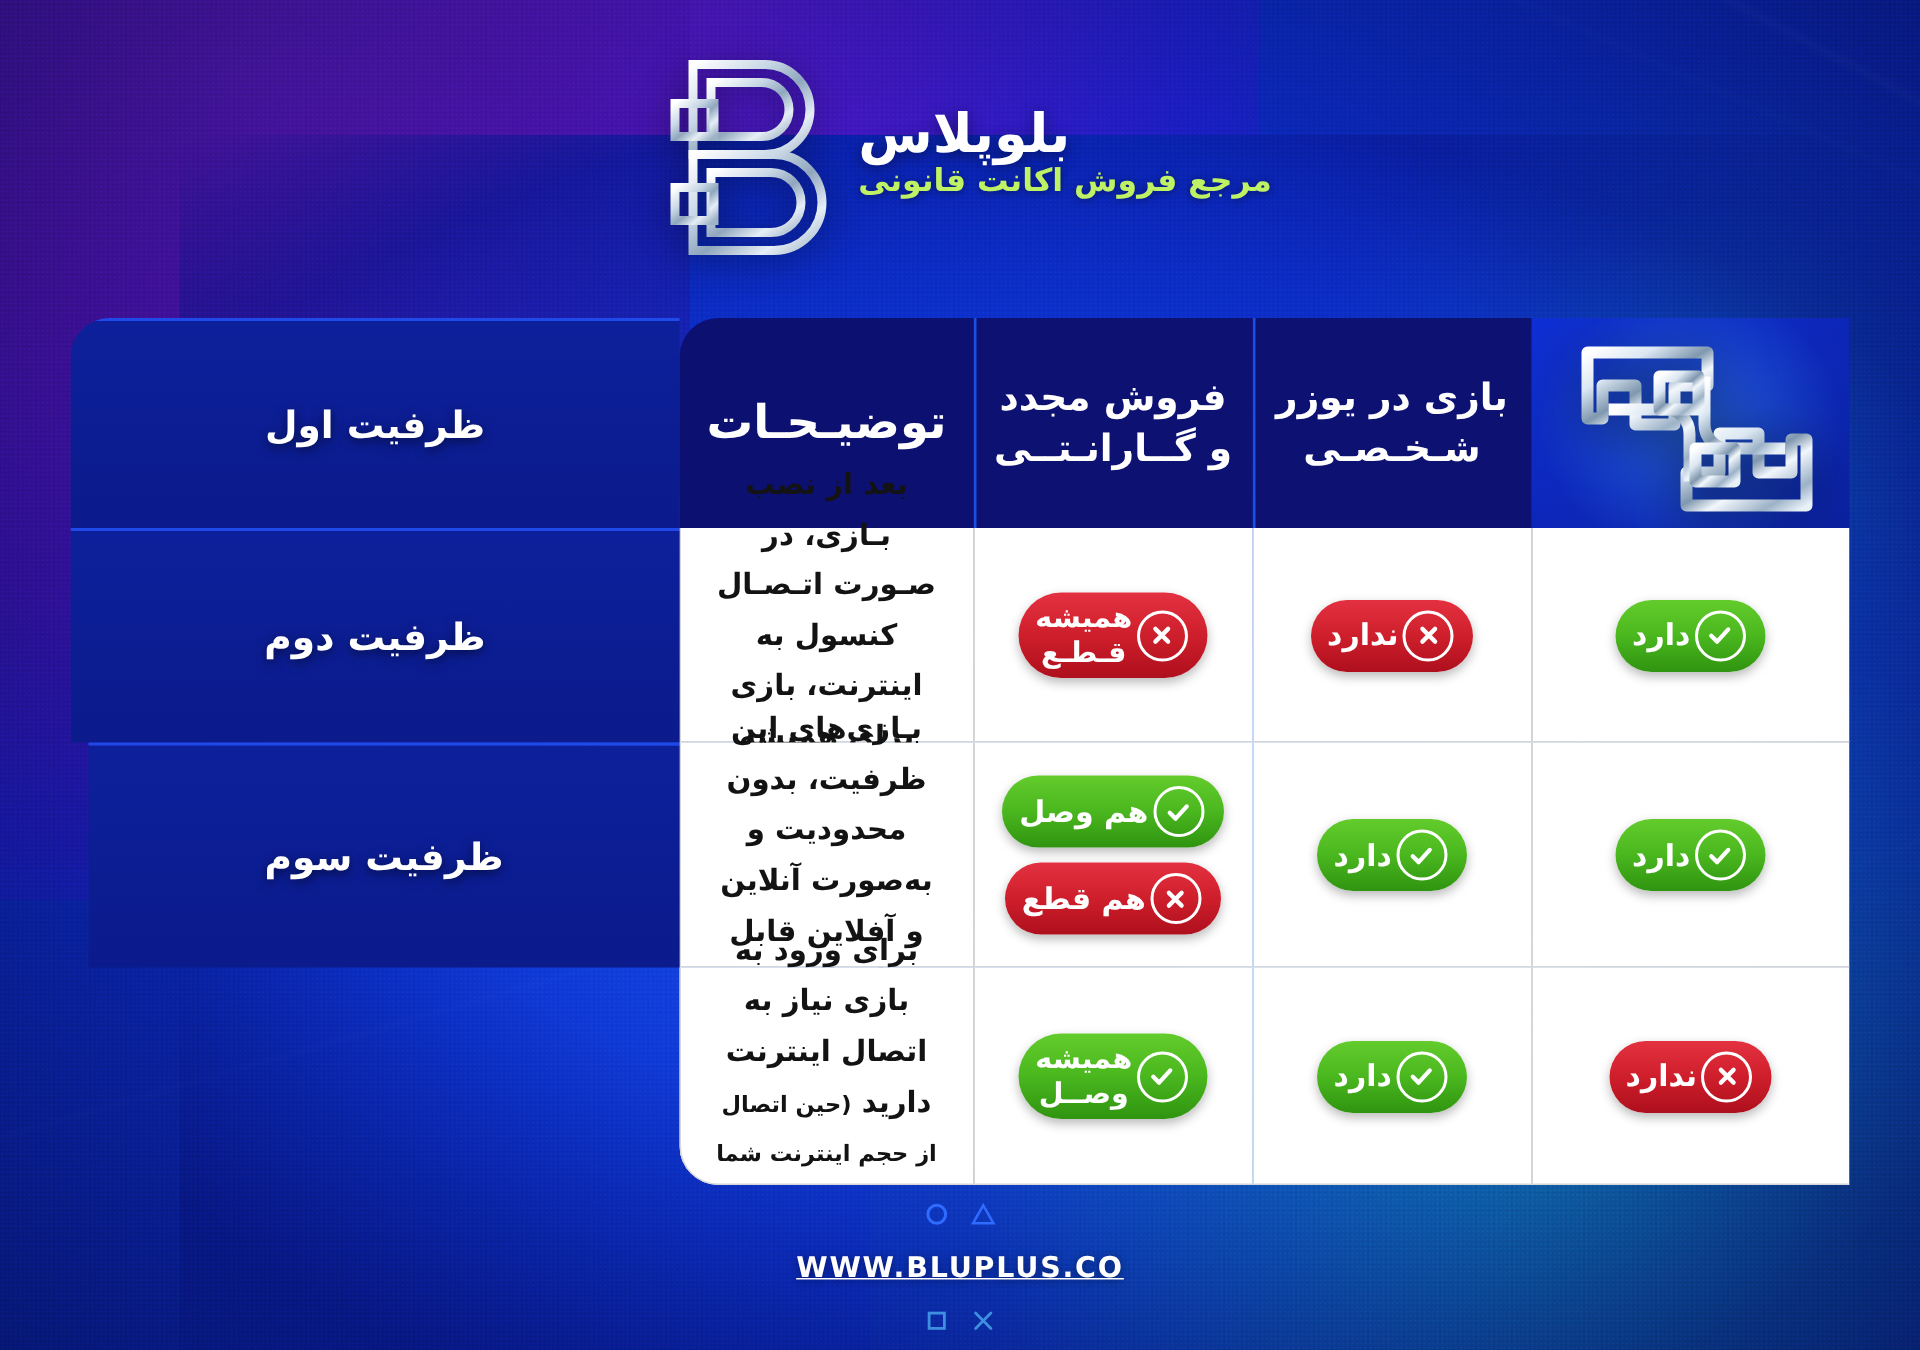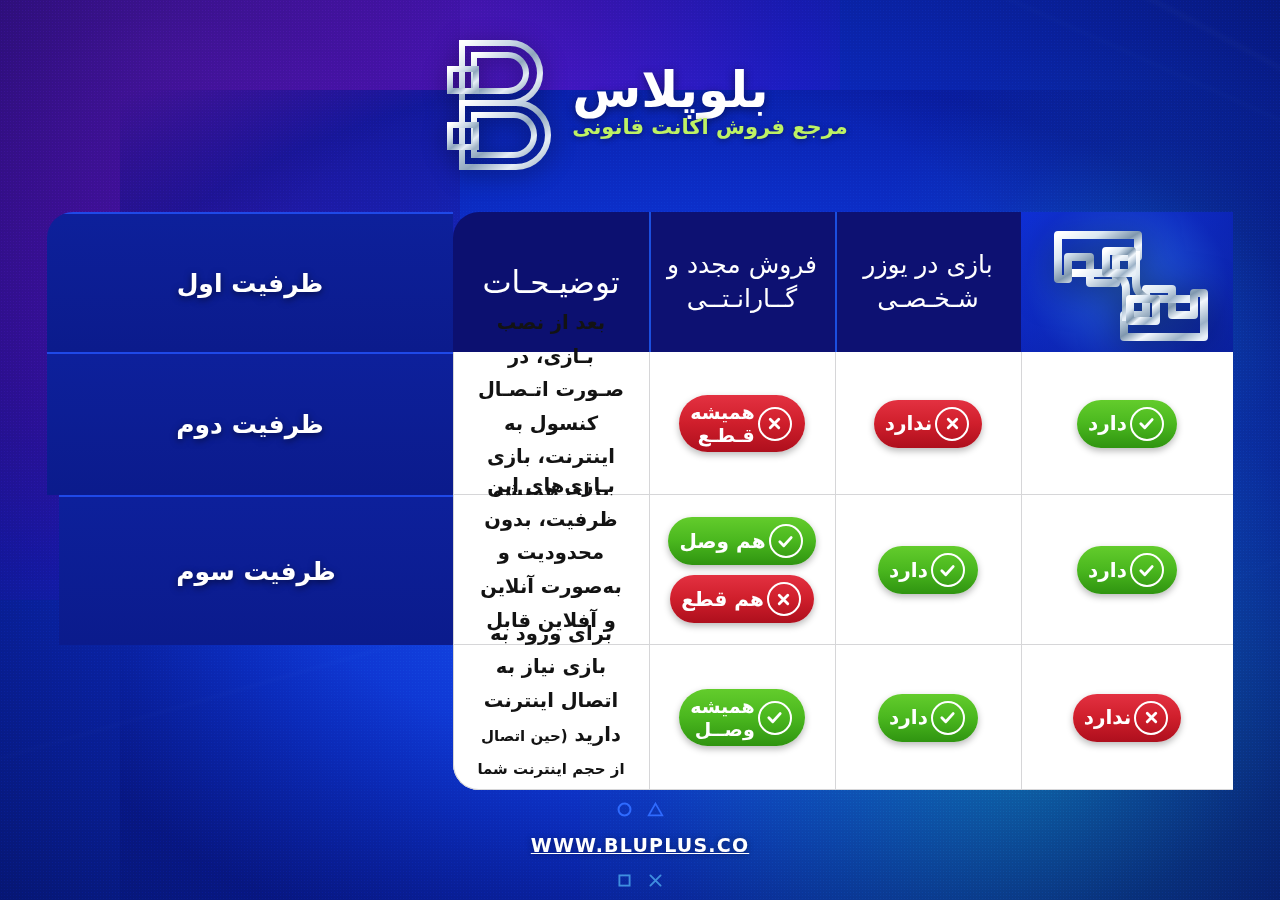--- a/index.html
+++ b/index.html
@@ -57,21 +57,21 @@
     background-position:0 0, 2px 1px;
   }
 
   
   .brand{
     position:absolute;left:0;right:0;top:24px;height:160px;
     display:flex;align-items:center;justify-content:center;gap:10px;
   }
   .brand-text{display:flex;flex-direction:column;align-items:flex-end;gap:2px;padding-bottom:6px;}
   .brand-name{
-    font-size:50px;font-weight:700;color:#fff;letter-spacing:-1px;line-height:1;
+    font-size:36px;font-weight:700;color:#fff;letter-spacing:-1px;line-height:1;
     text-shadow:0 2px 10px rgba(0,0,0,.45);
     text-align:right;
   }
   .brand-tag{
     font-size:21px;font-weight:700;color:#bef264;line-height:1;
     text-shadow:0 1px 6px rgba(0,0,0,.45);
   }
   .brand-mark{width:130px;height:150px;filter:drop-shadow(0 4px 12px rgba(0,0,0,.45));}
 
   
@@ -107,21 +107,21 @@
   .cap-label{
     font-size:25px;font-weight:700;color:#fff;letter-spacing:0;
     text-shadow:0 2px 7px rgba(0,0,0,.55);
   }
 
   .hdr{
     background:#0d1172;
     color:#fff;
   }
   .hdr-inner{
-    text-align:center;font-size:25px;font-weight:400;line-height:1.38;color:#fff;
+    text-align:center;font-size:25px;font-weight:700;line-height:1.38;color:#fff;
     padding:0 10px;
   }
   .hdr.sep{box-shadow:inset 2px 0 0 #1b4fe0;}
   .hdr-desc{background:#0c1070;border-radius:26px 0 0 0;}
   .hdr-desc .hdr-inner{font-size:31px;letter-spacing:3px;}
 
   .body-cell{
     background:#fff;
     box-shadow:inset 0 -1px 0 #d6d6d8, inset 1px 0 0 #d6d6d8;
   }
@@ -133,21 +133,21 @@
   }
   .desc-text .small{font-size:15px;font-weight:700;margin-top:36px;}
   .badge-stack{display:flex;flex-direction:column;align-items:center;gap:10px;}
 
   
   .badge{
     display:inline-flex;align-items:center;gap:3px;
     padding:7px 13px 7px 11px;border-radius:999px;
     color:#fff;font-weight:700;font-size:20px;line-height:1.12;
     box-shadow:0 3px 7px rgba(0,0,0,.28);
-    white-space:pre-line;
+    white-space:pre-line;text-align:center;
   }
   .badge.green{background:linear-gradient(180deg,#63cc2c 0%, #4bb81f 48%, #2f9410 100%);}
   .badge.red{background:linear-gradient(180deg,#e33141 0%, #d01f2c 48%, #ae0f1d 100%);}
   .badge .glyph{
     flex:0 0 auto;width:30px;height:30px;border:2.6px solid #fff;border-radius:50%;
     display:flex;align-items:center;justify-content:center;
   }
   .badge .glyph svg{width:17px;height:17px;}
   .badge.wide{padding:6px 13px 6px 11px;}
   .badge .txt{display:block;}

